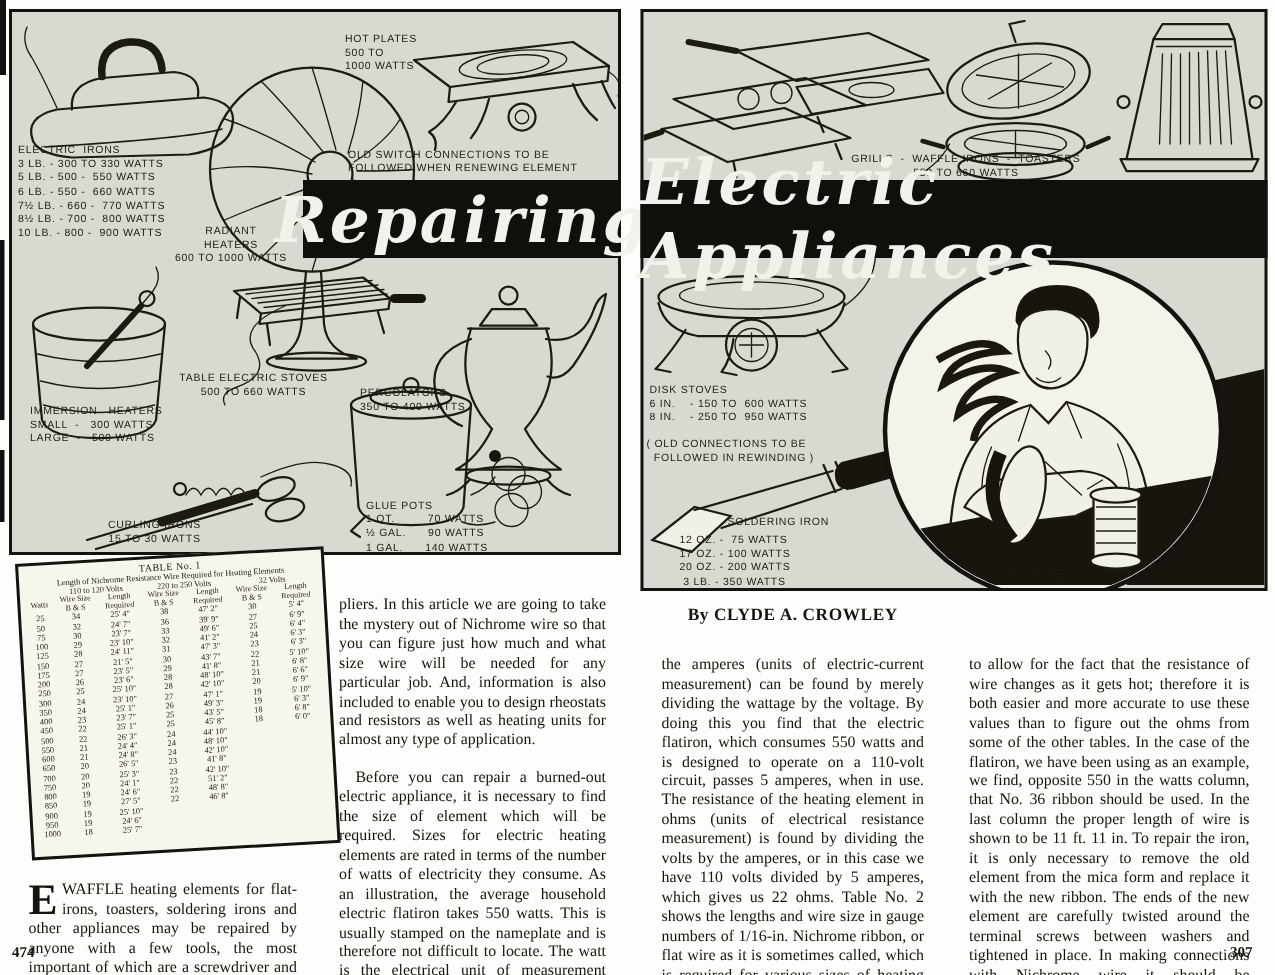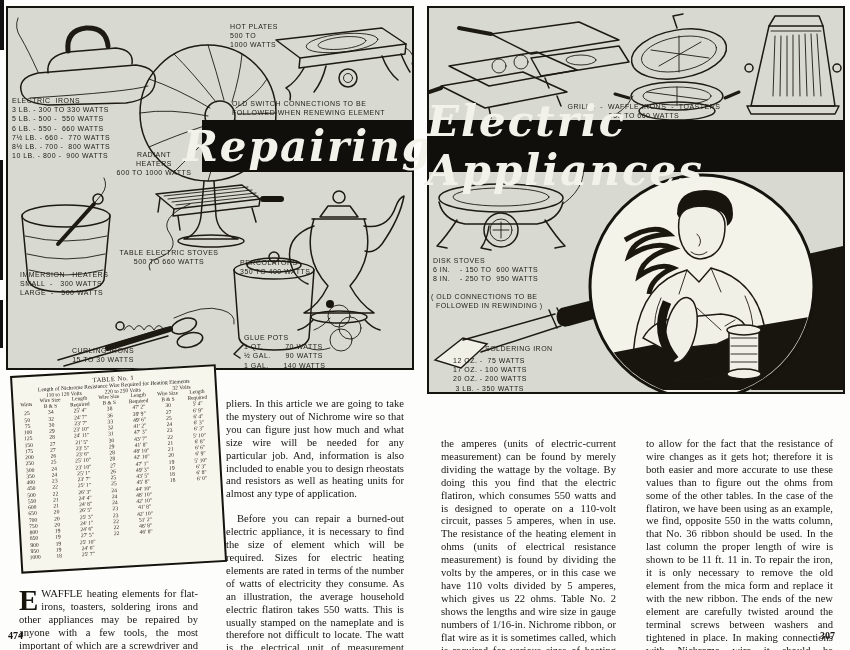--- a/index.html
+++ b/index.html
@@ -532,20 +532,21 @@
 
   <div class="bodycol" style="left:7px;top:576px;width:203px;">
     <p><span class="dropcap">E</span><span>WAFFLE heating elements for flat-irons, toasters, soldering irons and other appliances may be repaired by anyone with a few tools, the most important of which are a screwdriver and a pair of</span></p>
   </div>
 
   <div class="bodycol" style="left:214px;top:386px;width:202px;">
       <p>pliers.  In this article we are going to take the mystery out of Nichrome wire so that you can figure just how much and what size wire will be needed for any particular job.  And, information is also included to enable you to design rheostats and resistors as well as heating units for almost any type of application.</p>
       <p>Before you can repair a burned-out electric appliance, it is necessary to find the size of element which will be required. Sizes for electric heating elements are rated in terms of the number of watts of electricity they consume.  As an illustration, the average household electric flatiron takes 550 watts.  This is usually stamped on the nameplate and is therefore not difficult to locate.  The watt is the electrical unit of measurement which tells how much electricity is being used.  It is figured by multiplying the volts by the amperes. Also, if the wattage and voltage are known,</p>
     </div>
 
+  <div class="byline" style="left:429px;top:404px;width:199px;">By CLYDE A. CROWLEY</div>
 
   <div class="bodycol" style="left:429px;top:426px;width:199px;">
     <p>the amperes (units of electric-current measurement) can be found by merely dividing the wattage by the voltage.  By doing this you find that the electric flatiron, which consumes 550 watts and is designed to operate on a 110-volt circuit, passes 5 amperes, when in use.  The resistance of the heating element in ohms (units of electrical resistance measurement) is found by dividing the volts by the amperes, or in this case we have 110 volts divided by 5 amperes, which gives us 22 ohms.  Table No. 2 shows the lengths and wire size in gauge numbers of 1/16-in. Nichrome ribbon, or flat wire as it is sometimes called, which is required for various sizes of heating elements.  The lengths of wire shown in the table have been figured</p>
   </div>
 
   <div class="bodycol" style="left:634px;top:426px;width:211px;">
     <p>to allow for the fact that the resistance of wire changes as it gets hot; therefore it is both easier and more accurate to use these values than to figure out the ohms from some of the other tables.  In the case of the flatiron, we have been using as an example, we find, opposite 550 in the watts column, that No. 36 ribbon should be used. In the last column the proper length of wire is shown to be 11 ft. 11 in.  To repair the iron, it is only necessary to remove the old element from the mica form and replace it with the new ribbon.  The ends of the new element are carefully twisted around the terminal screws between washers and tightened in place.  In making connections with Nichrome wire it should be remembered that solder cannot</p>
   </div>
 
   <div class="pagenum" style="left:8px;top:630px;">474</div>

